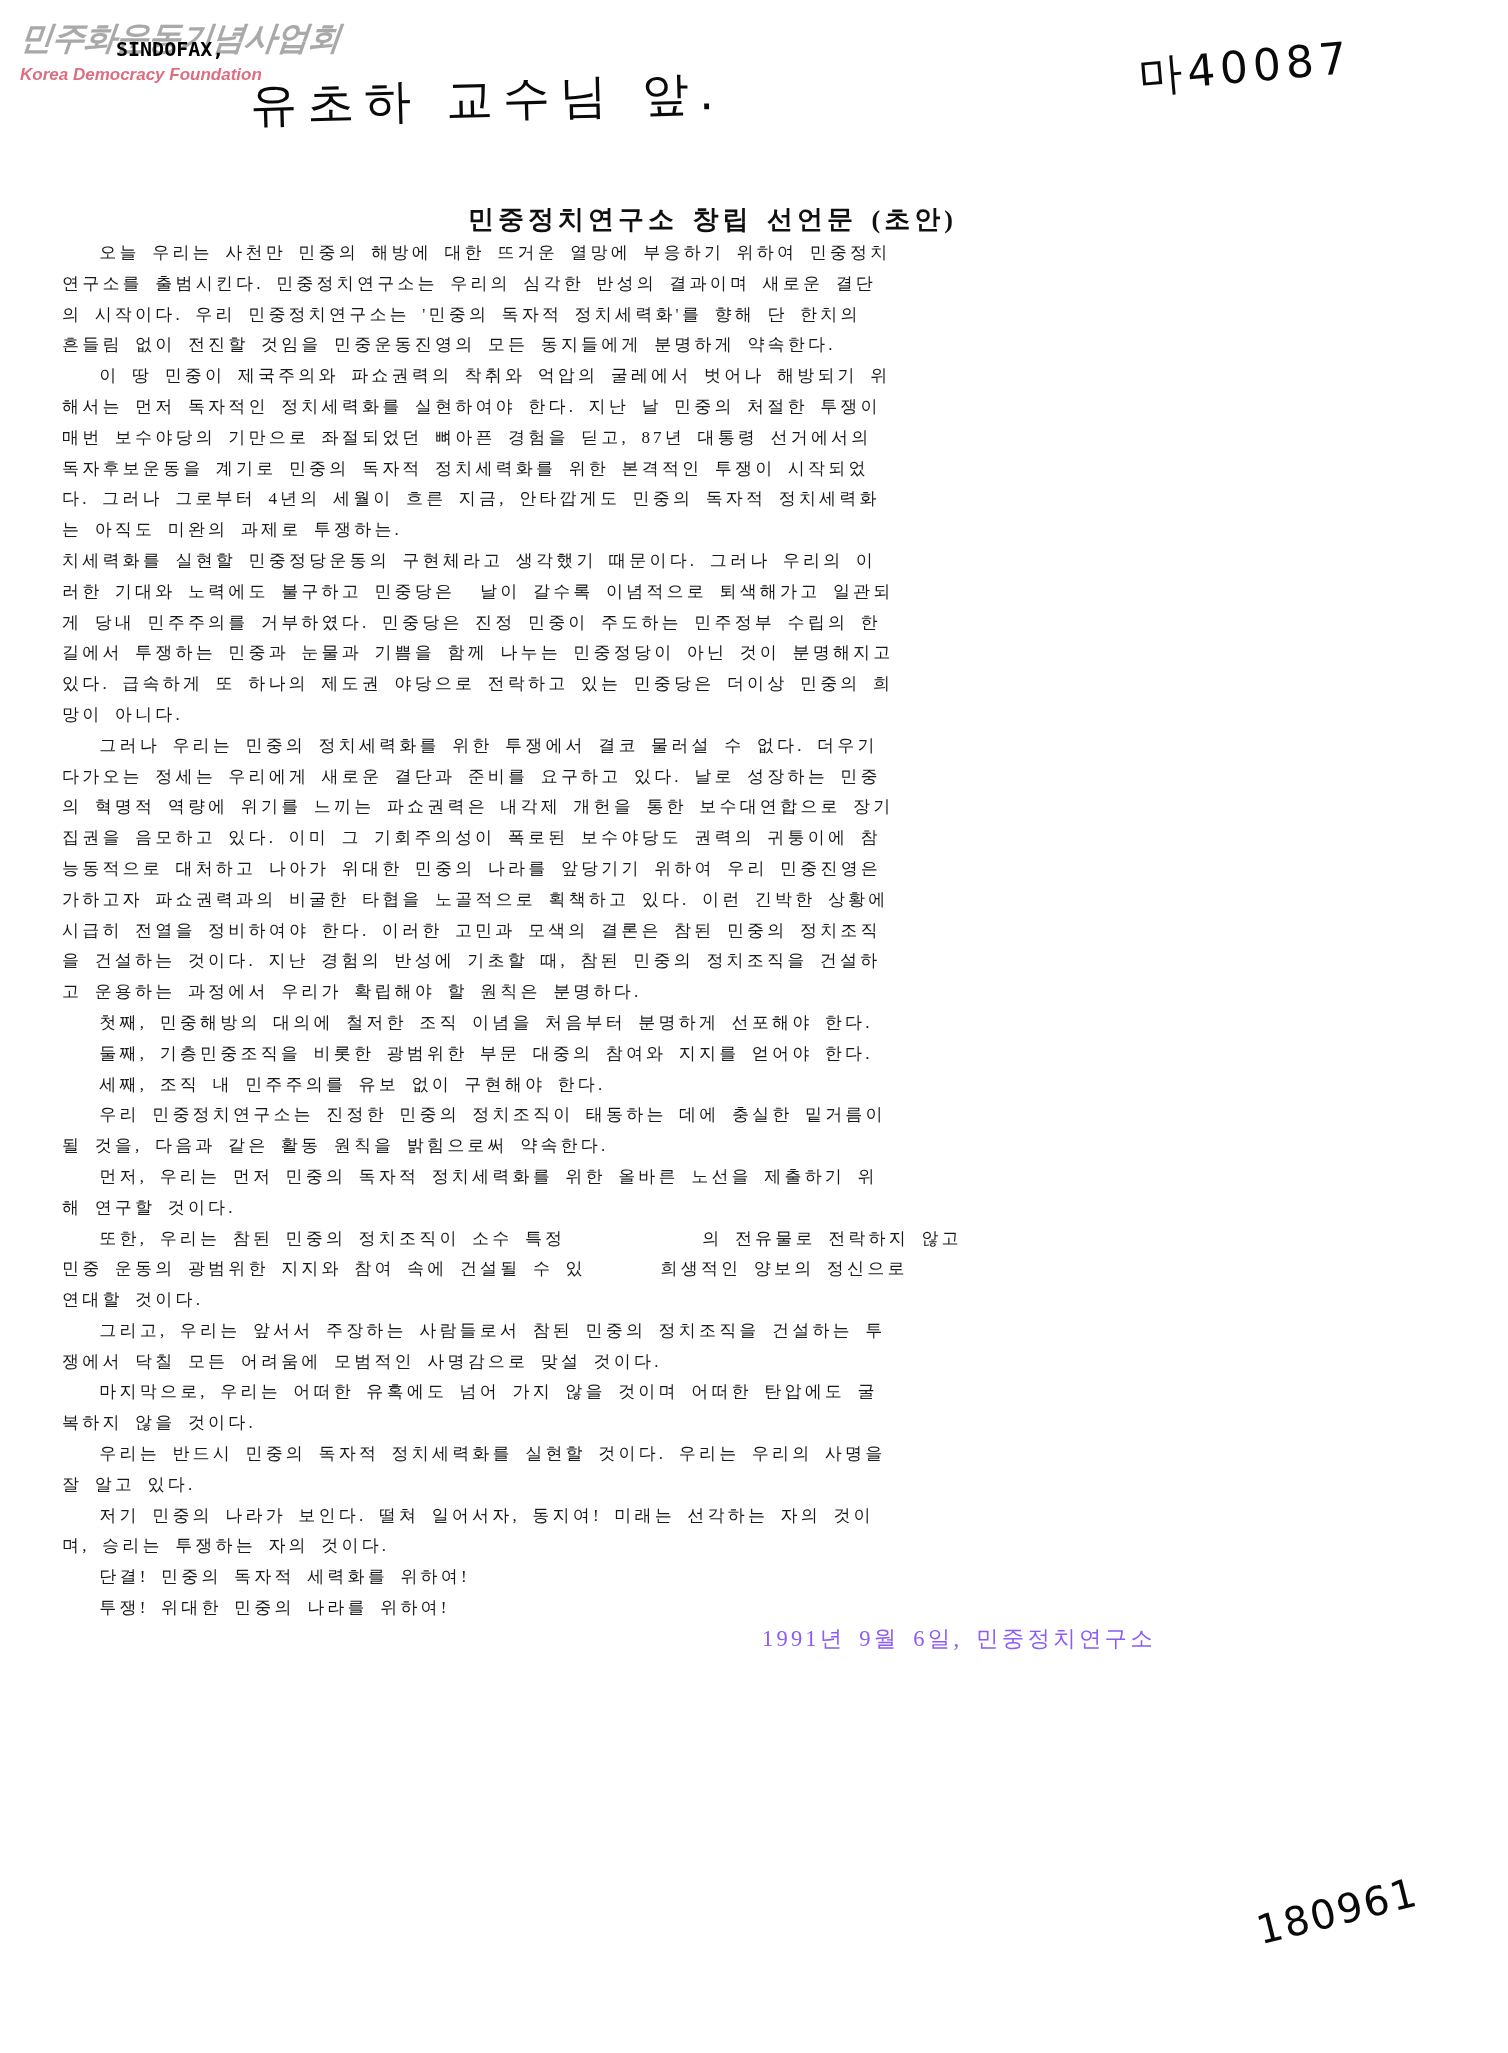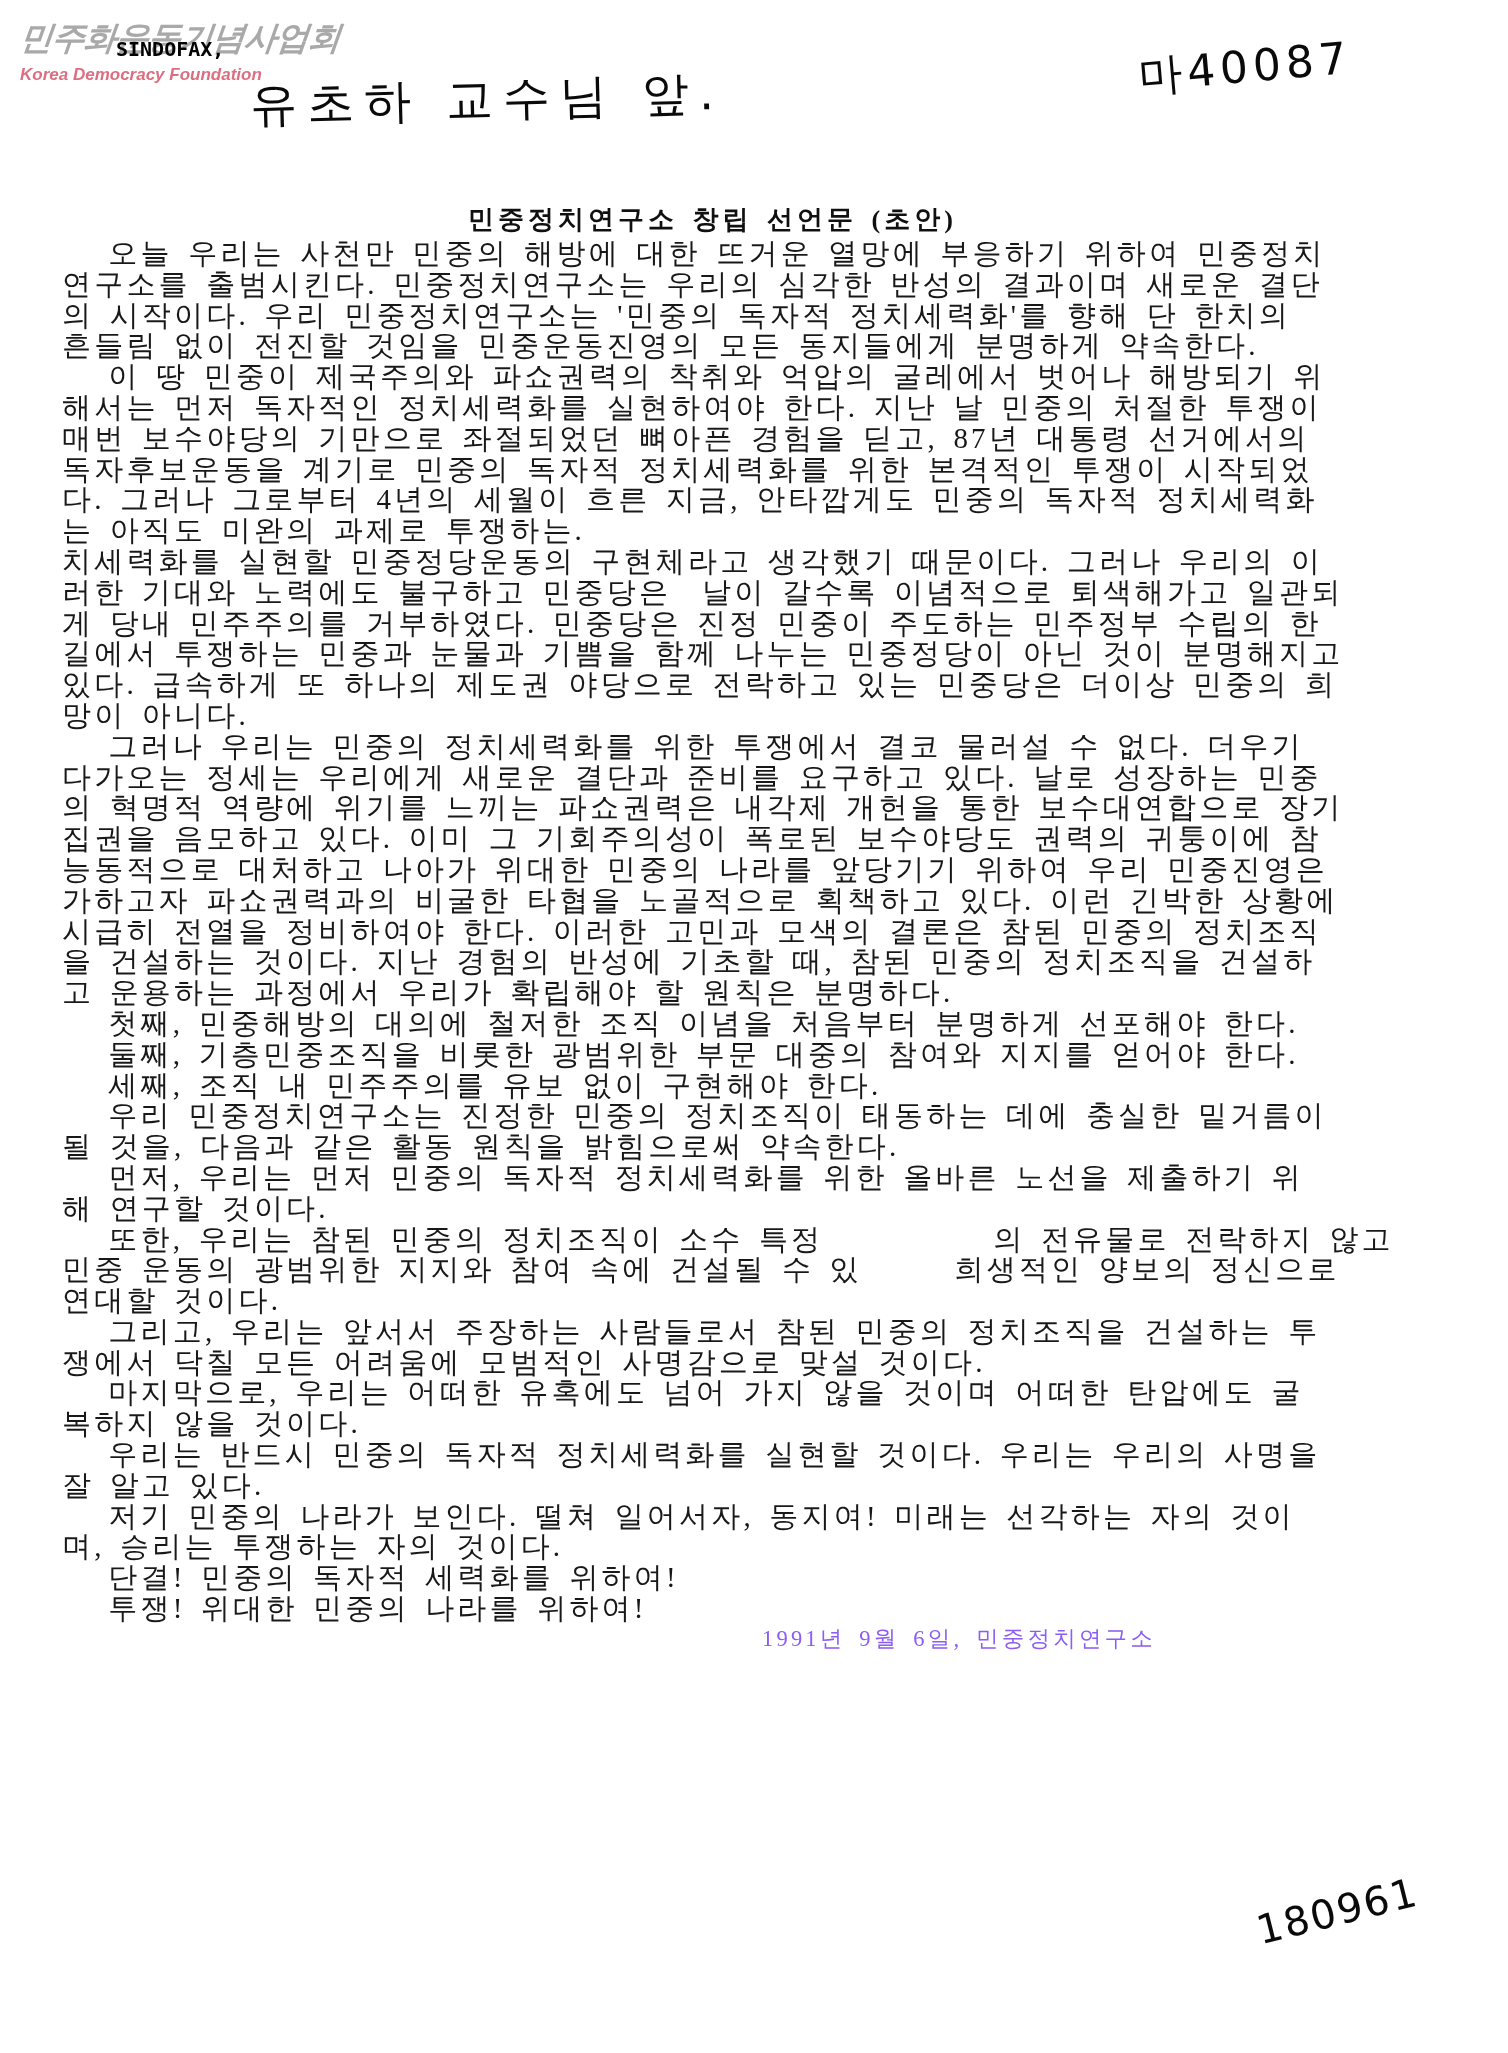--- a/index.html
+++ b/index.html
@@ -66,21 +66,21 @@
     font-size:26px;font-weight:bold;
     letter-spacing:4px;word-spacing:4px;
     white-space:nowrap;
     color:#101010;
   }
   .doc-body{
     position:absolute;left:62px;top:238px;width:1130px;
   }
   .doc-body .line{
     white-space:pre;
-    font-size:29px;
+    font-size:17px;
     line-height:30.8px;
     letter-spacing:3.2px;
     word-spacing:5px;
     font-weight:500;
     color:#181818;
   }
   .date-line{
     white-space:pre;
     margin-left:700px;
     font-size:22.5px;

